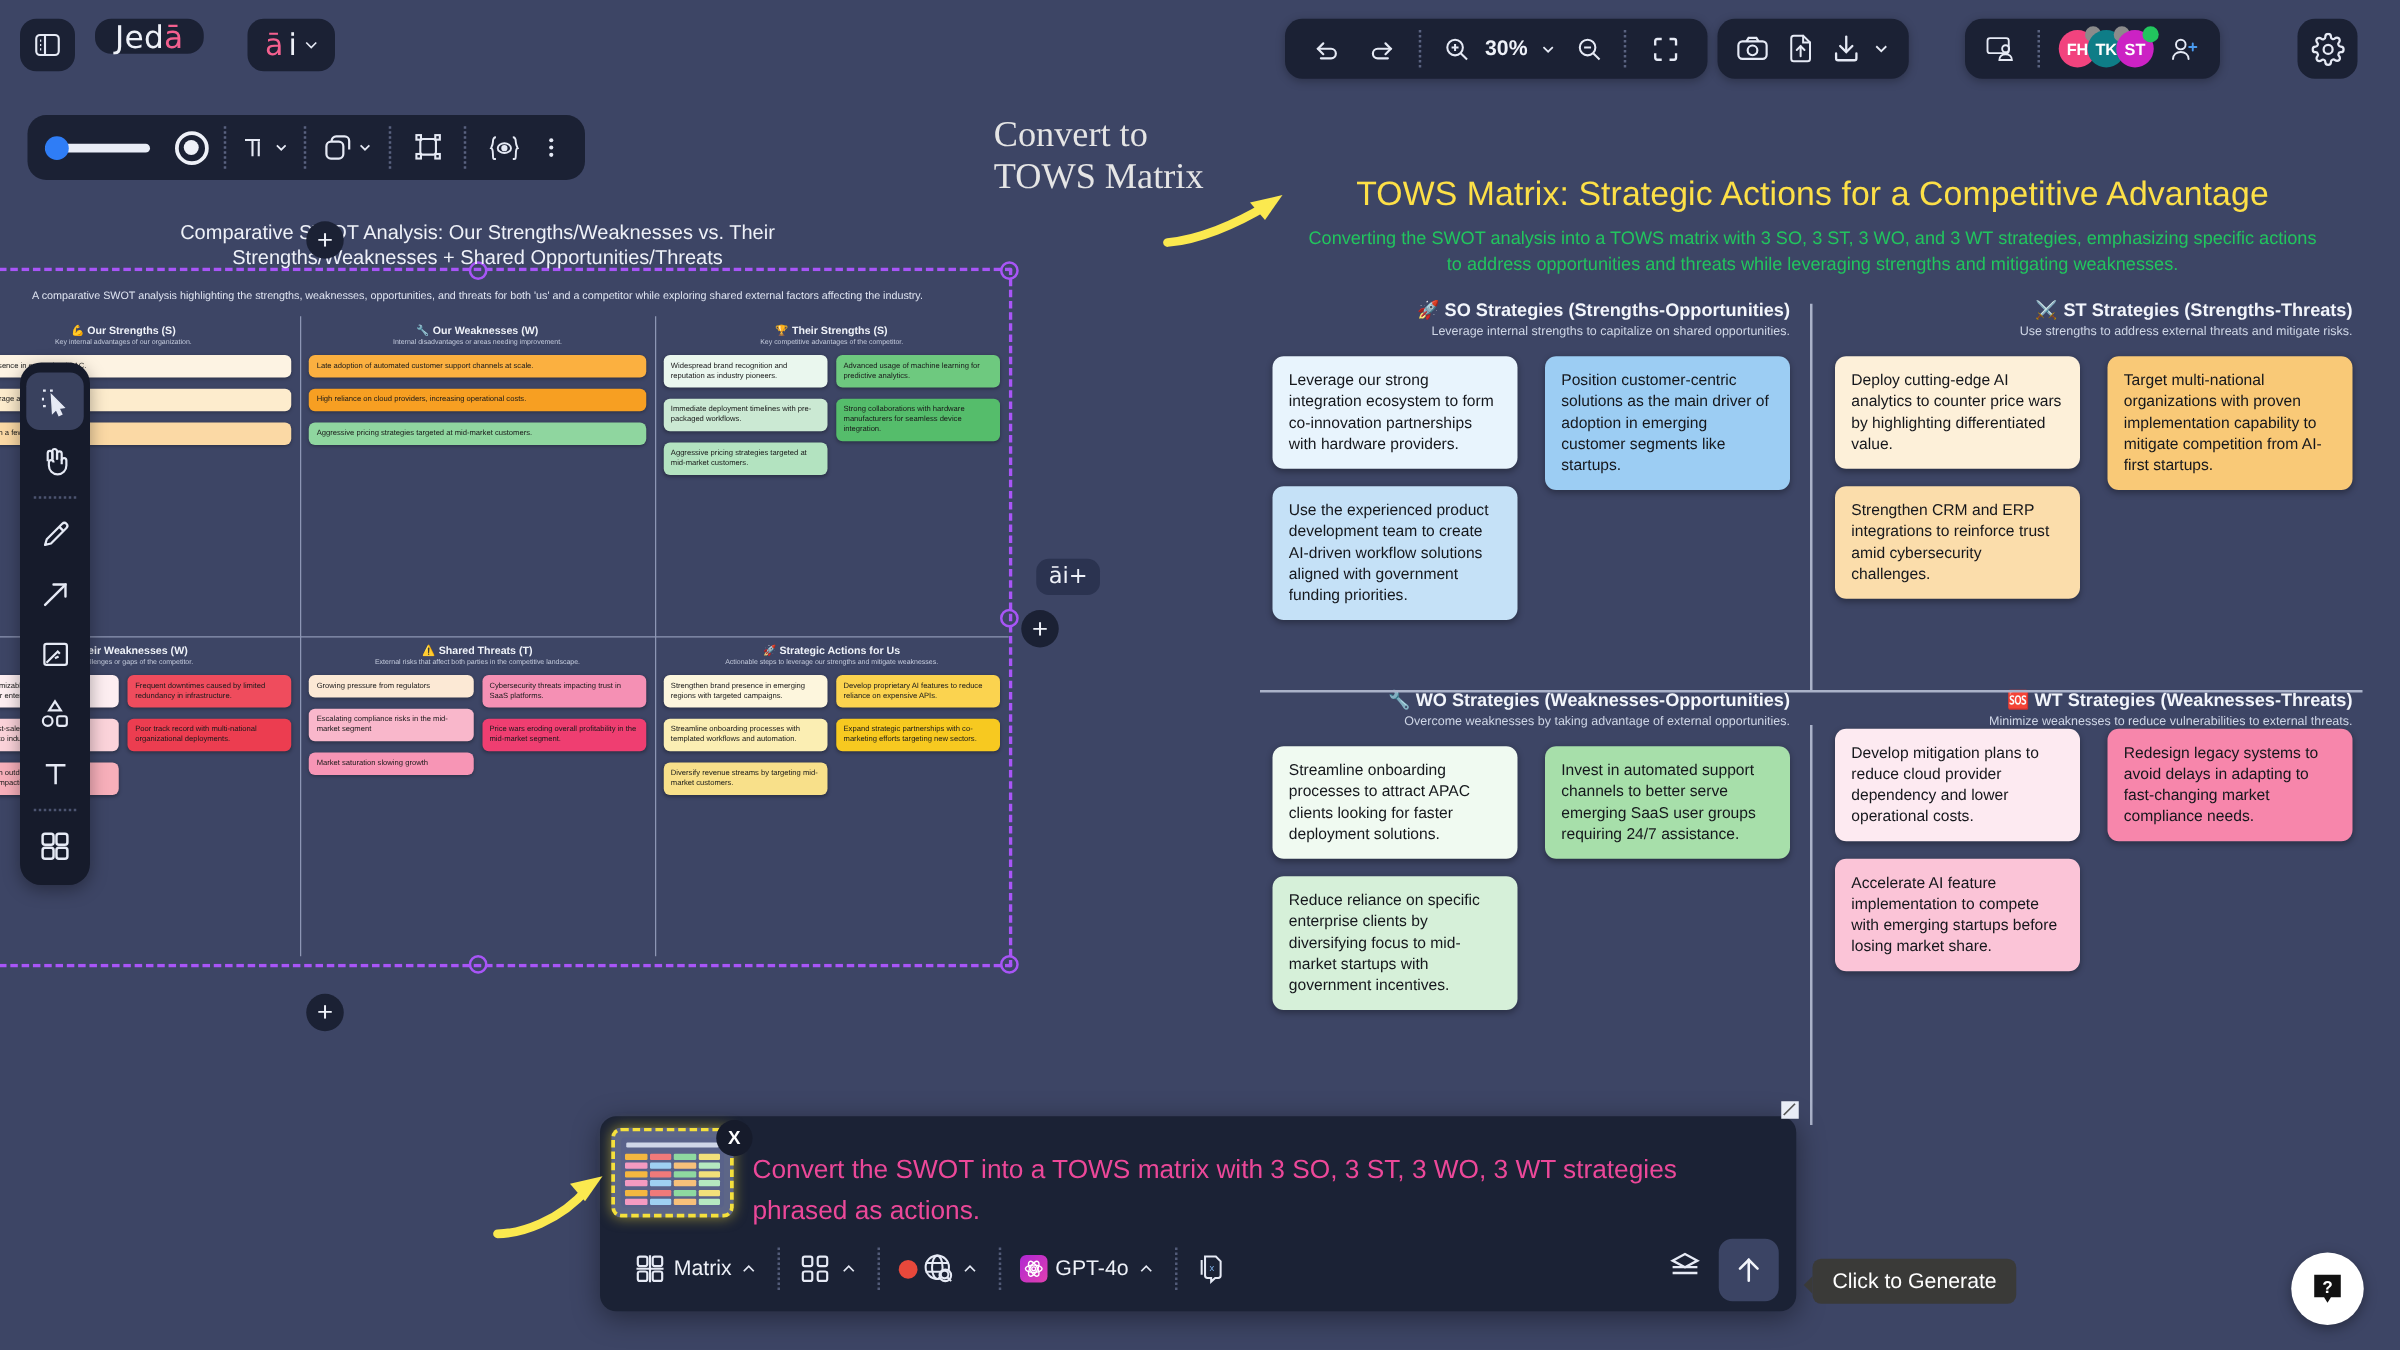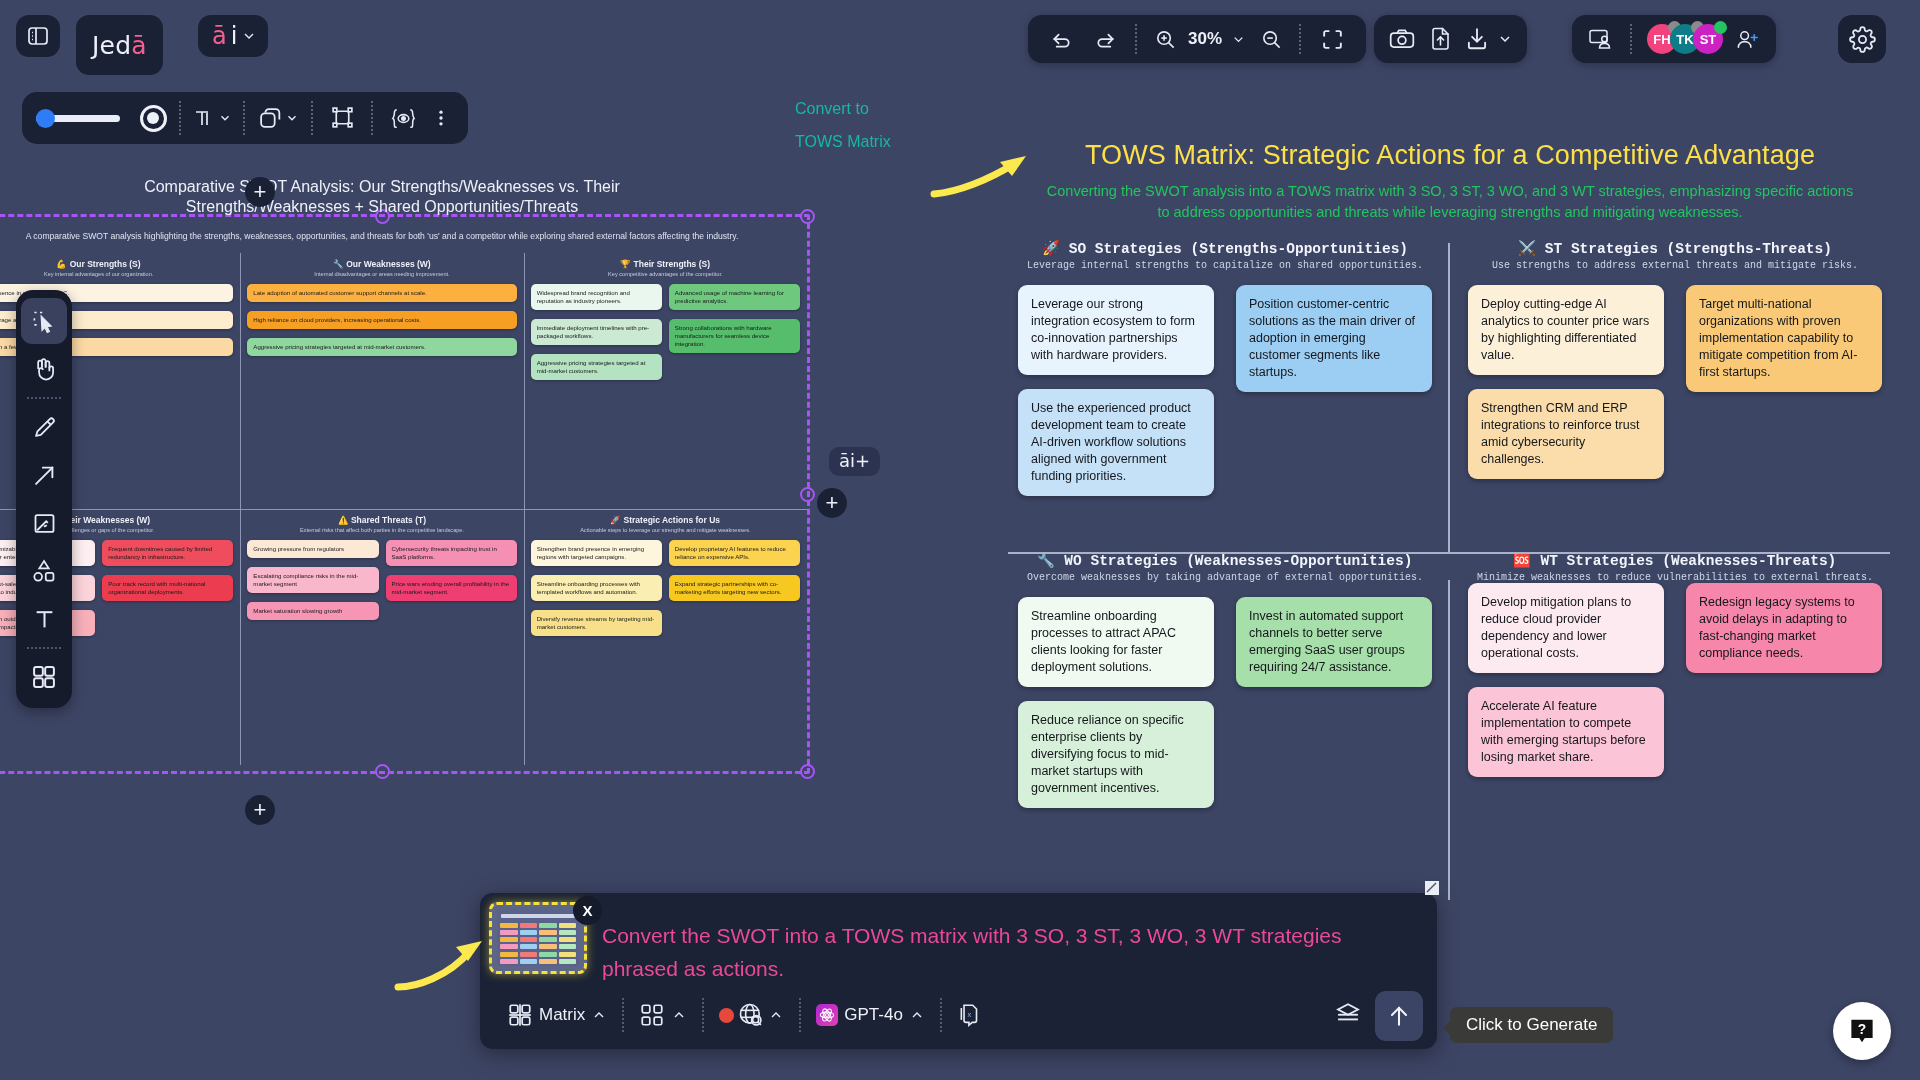--- a/index.html
+++ b/index.html
@@ -29,21 +29,21 @@
   }
 
   
   #sidebar-toggle {
     position: absolute; left: 16px; top: 15px;
     width: 44px; height: 42px; background:#1b2134; border-radius: 13px;
     display:flex;align-items:center;justify-content:center;cursor:pointer;
   }
   
   #brand {
-    position:absolute; left:76px; top:15px; height:60px;
+    position:absolute; left:76px; top:15px; height:28px;
     background:#1b2134; border-radius:13px; display:flex; align-items:center;
     padding: 0 16px; cursor:pointer;
   }
   #brand .bt { font-size:25px; color:#eef1f8; letter-spacing:.2px; font-family:"DejaVu Sans",sans-serif;}
   #brand .ba { color:#f4608f; }
   #ai-menu {
     position:absolute; left:198px; top:15px; height:42px;
     background:#1b2134; border-radius:13px; display:flex; align-items:center;
     padding: 0 11px 0 14px; gap:4px; cursor:pointer;
   }
@@ -120,32 +120,32 @@
   #tows {
     position:absolute; left:1000px; top:140px; width:900px; height:760px;
   }
   #tows-title{
     text-align:center; color:#fde047; font-size:27px; font-weight:normal; letter-spacing:.1px;
   }
   #tows-sub{
     text-align:center; color:#22c55e; font-size:14.5px; line-height:21px; margin-top:10px;
     padding: 0 8px;
   }
-  .quad-head{ text-align:center;font-family:Liberation Mono, monospace; }
+  .quad-head{ text-align:right; }
   .quad-title{ color:#f2f5fb; font-size:14.5px; font-weight:bold; }
   .quad-desc{ color:#cfd6e6; font-size:10px; margin-top:3px;}
   .tcard{
     border-radius:9px; padding:11px 13px; font-size:12.5px; line-height:17px;
     color:#15171c; box-shadow:0 2px 5px rgba(0,0,0,.32);
   }
 
   
   #convert-note{
-    position:absolute; left:795px; top:92px; color:#14b8a6; font-size:16px; line-height:33px;
-    font-family:Liberation Sans, sans-serif;
+    position:absolute; left:795px; top:92px; color:#e5e5e5; font-size:29px; line-height:33px;
+    font-family:Liberation Serif, serif;
   }
 
   
   .ai-chip{
     position:absolute;background:#2b3350;border-radius:10px;color:#eef1f8;
     font-size:18px;padding:3px 10px 5px;cursor:pointer;font-family:"DejaVu Sans",sans-serif;
   }
   .plus-btn{
     position:absolute;width:30px;height:30px;border-radius:50%;background:#1b2134;
     color:#eef1f8;display:flex;align-items:center;justify-content:center;font-size:22px;cursor:pointer;

